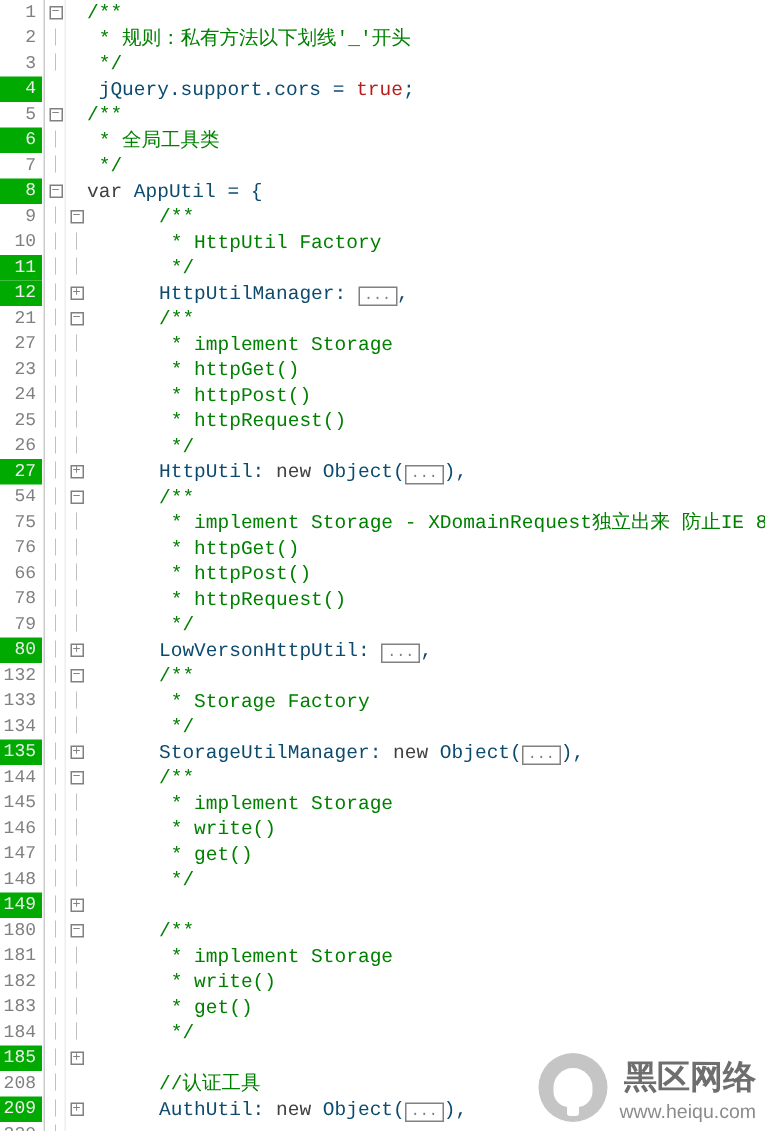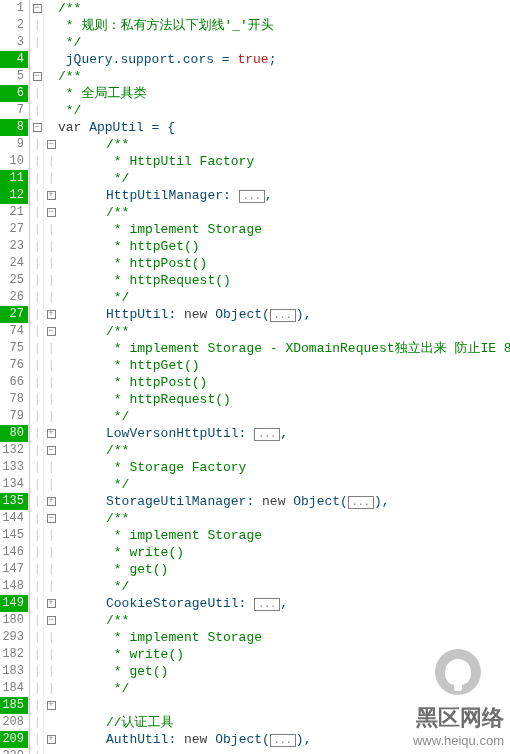--- a/index.html
+++ b/index.html
@@ -97,21 +97,20 @@
   }
   .sp2 { display: inline-block; width: 48px; }
   .watermark {
     position: absolute;
     right: 6px;
     bottom: 6px;
     display: flex;
     align-items: center;
     gap: 8px;
     opacity: 0.85;
-    flex-direction: column;
   }
   .wm-icon {
     width: 46px;
     height: 46px;
     border-radius: 50%;
     background: #bbb;
     display: flex;
     align-items: center;
     justify-content: center;
   }
@@ -203,21 +202,21 @@
       <div class="line">
         <div class="ln">25</div>
       </div>
       <div class="line">
         <div class="ln">26</div>
       </div>
       <div class="line">
         <div class="ln hl">27</div>
       </div>
       <div class="line">
-        <div class="ln">74</div>
+        <div class="ln">54</div>
       </div>
       <div class="line">
         <div class="ln">75</div>
       </div>
       <div class="line">
         <div class="ln">76</div>
       </div>
       <div class="line">
         <div class="ln">66</div>
       </div>
@@ -257,21 +256,21 @@
       <div class="line">
         <div class="ln">148</div>
       </div>
       <div class="line">
         <div class="ln hl">149</div>
       </div>
       <div class="line">
         <div class="ln">180</div>
       </div>
       <div class="line">
-        <div class="ln">293</div>
+        <div class="ln">181</div>
       </div>
       <div class="line">
         <div class="ln">182</div>
       </div>
       <div class="line">
         <div class="ln">183</div>
       </div>
       <div class="line">
         <div class="ln">184</div>
       </div>
@@ -452,21 +451,21 @@
       <div class="code-line"><div class="fold-col fold2"><div class="fold-plus">+</div></div><span><span class="sp2"></span><span class="c-ident">LowVersonHttpUtil: </span><span class="fold-box">...</span><span class="c-ident">,</span></span></div>
       <div class="code-line"><div class="fold-col fold2"><div class="fold-minus">−</div></div><span><span class="sp2"></span><span class="c-comment">/**</span></span></div>
       <div class="code-line"><div class="fold-col fold2"><span class="fold-line">│</span></div><span><span class="sp2"></span><span class="c-comment"> * Storage Factory</span></span></div>
       <div class="code-line"><div class="fold-col fold2"><span class="fold-line">│</span></div><span><span class="sp2"></span><span class="c-comment"> */</span></span></div>
       <div class="code-line"><div class="fold-col fold2"><div class="fold-plus">+</div></div><span><span class="sp2"></span><span class="c-ident">StorageUtilManager: </span><span class="c-keyword">new</span><span class="c-ident"> Object(</span><span class="fold-box">...</span><span class="c-ident">),</span></span></div>
       <div class="code-line"><div class="fold-col fold2"><div class="fold-minus">−</div></div><span><span class="sp2"></span><span class="c-comment">/**</span></span></div>
       <div class="code-line"><div class="fold-col fold2"><span class="fold-line">│</span></div><span><span class="sp2"></span><span class="c-comment"> * implement Storage</span></span></div>
       <div class="code-line"><div class="fold-col fold2"><span class="fold-line">│</span></div><span><span class="sp2"></span><span class="c-comment"> * write()</span></span></div>
       <div class="code-line"><div class="fold-col fold2"><span class="fold-line">│</span></div><span><span class="sp2"></span><span class="c-comment"> * get()</span></span></div>
       <div class="code-line"><div class="fold-col fold2"><span class="fold-line">│</span></div><span><span class="sp2"></span><span class="c-comment"> */</span></span></div>
-      <div class="code-line"><div class="fold-col fold2"><div class="fold-plus">+</div></div><span><span class="sp2"></span><span class="c-ident">CookieStorageUtil: </span><span class="fold-box">...</span><span class="c-ident">,</span></span></div>
+      <div class="code-line"><div class="fold-col fold2"><div class="fold-plus">+</div></div></div>
       <div class="code-line"><div class="fold-col fold2"><div class="fold-minus">−</div></div><span><span class="sp2"></span><span class="c-comment">/**</span></span></div>
       <div class="code-line"><div class="fold-col fold2"><span class="fold-line">│</span></div><span><span class="sp2"></span><span class="c-comment"> * implement Storage</span></span></div>
       <div class="code-line"><div class="fold-col fold2"><span class="fold-line">│</span></div><span><span class="sp2"></span><span class="c-comment"> * write()</span></span></div>
       <div class="code-line"><div class="fold-col fold2"><span class="fold-line">│</span></div><span><span class="sp2"></span><span class="c-comment"> * get()</span></span></div>
       <div class="code-line"><div class="fold-col fold2"><span class="fold-line">│</span></div><span><span class="sp2"></span><span class="c-comment"> */</span></span></div>
       <div class="code-line"><div class="fold-col fold2"><div class="fold-plus">+</div></div></div>
       <div class="code-line"><div class="fold-col fold2"></div><span><span class="sp2"></span><span class="c-comment">//认证工具</span></span></div>
       <div class="code-line"><div class="fold-col fold2"><div class="fold-plus">+</div></div><span><span class="sp2"></span><span class="c-ident">AuthUtil: </span><span class="c-keyword">new</span><span class="c-ident"> Object(</span><span class="fold-box">...</span><span class="c-ident">),</span></span></div>
       <div class="code-line"><div class="fold-col fold2"></div><span></span></div>
     </div>

